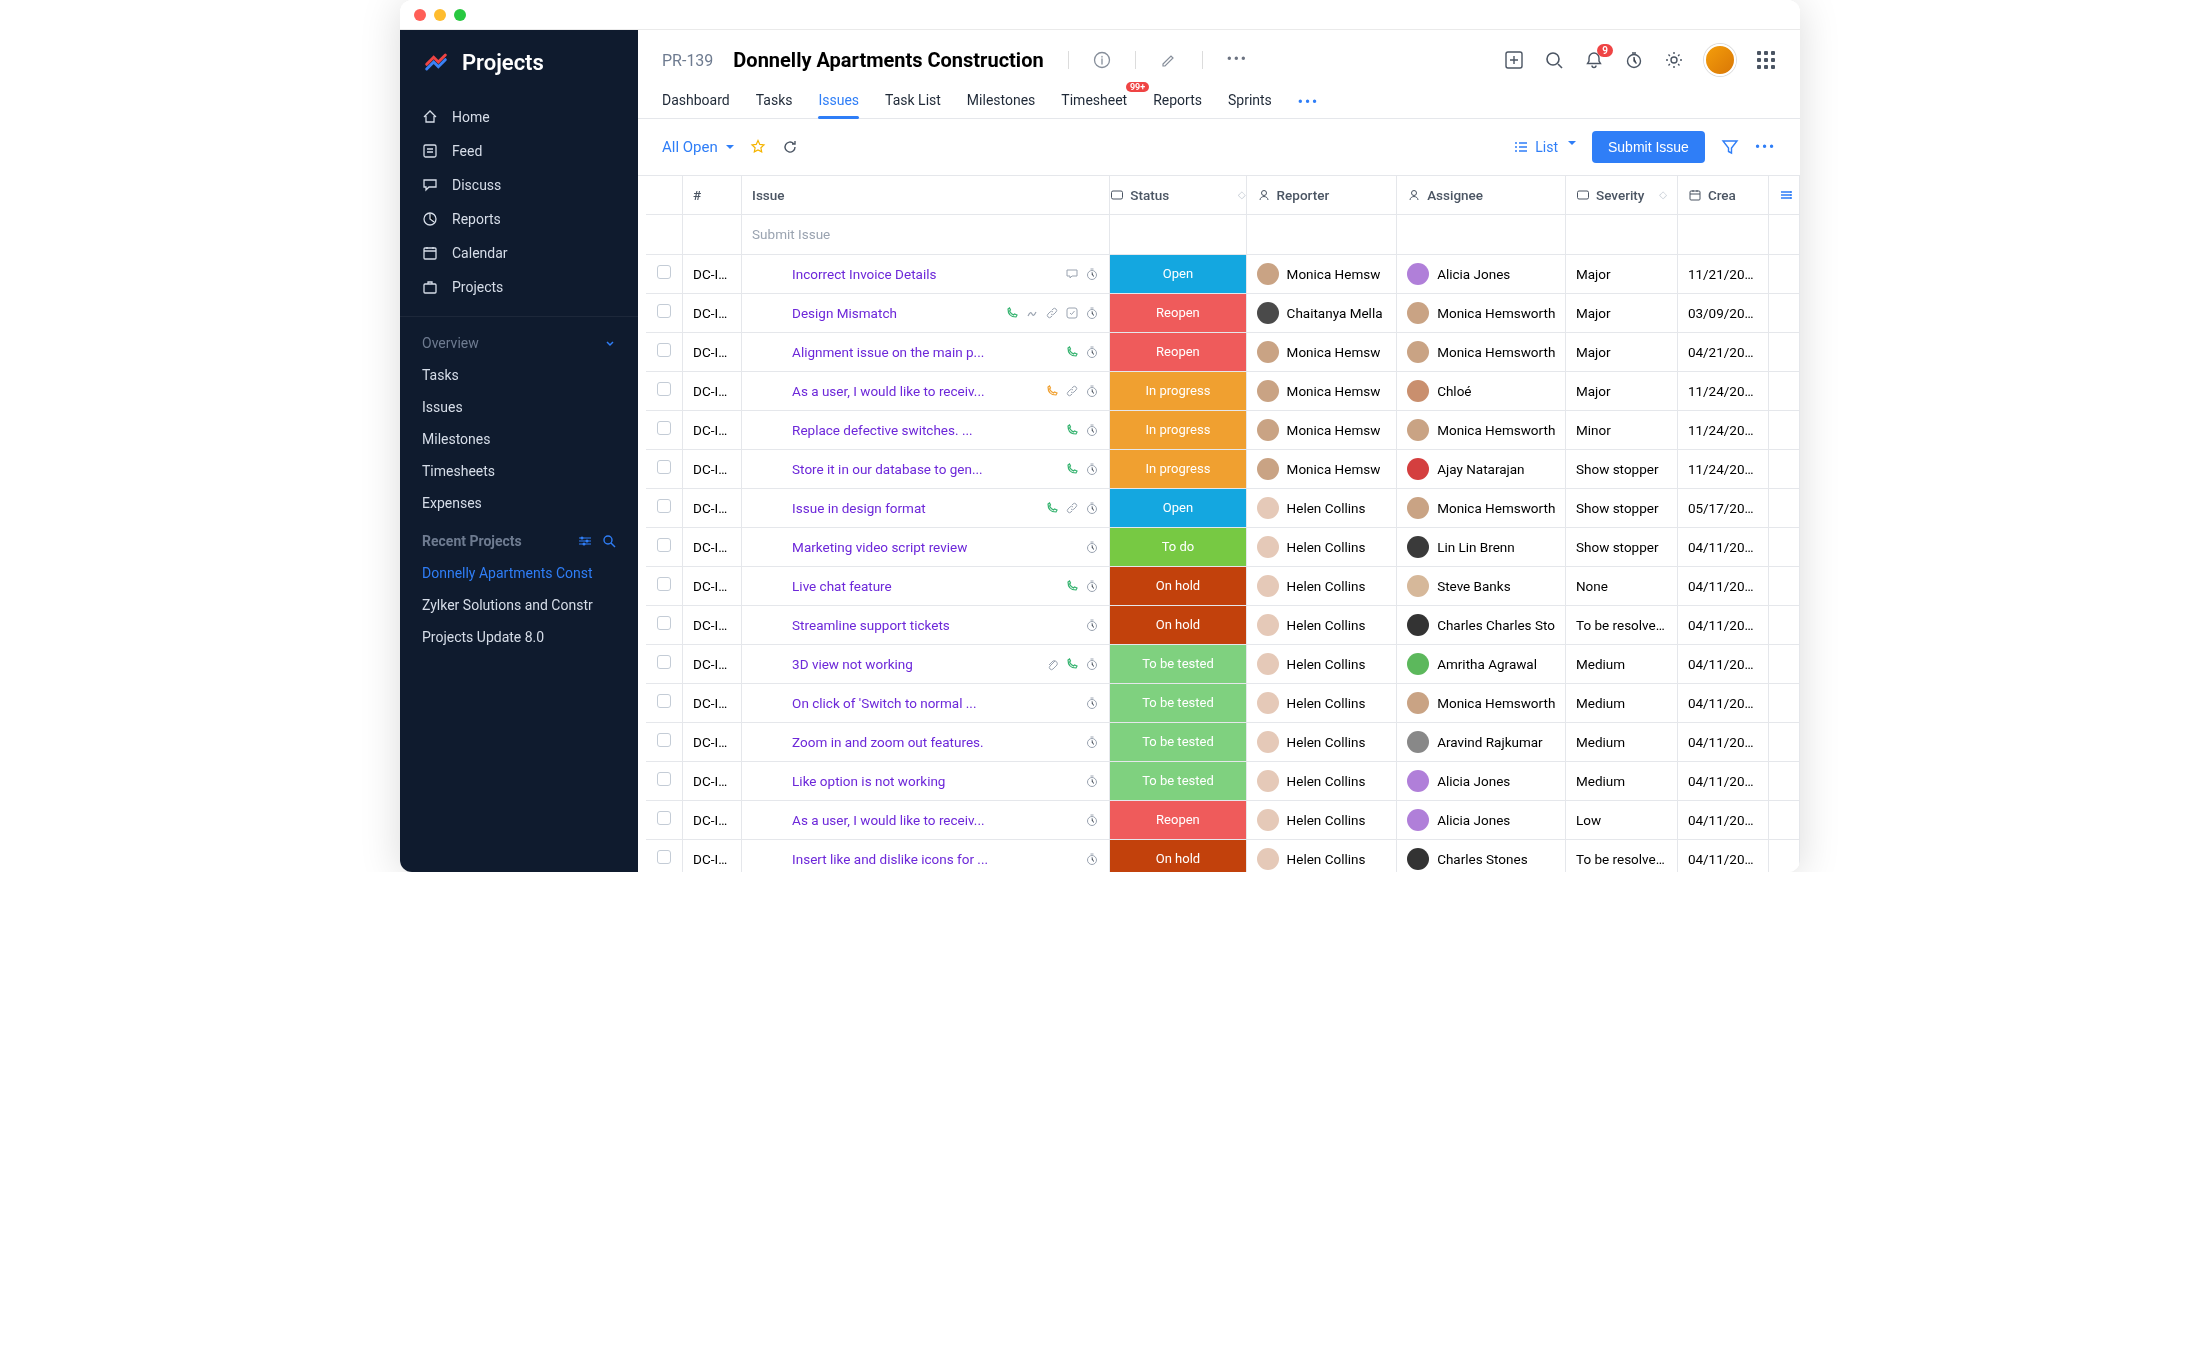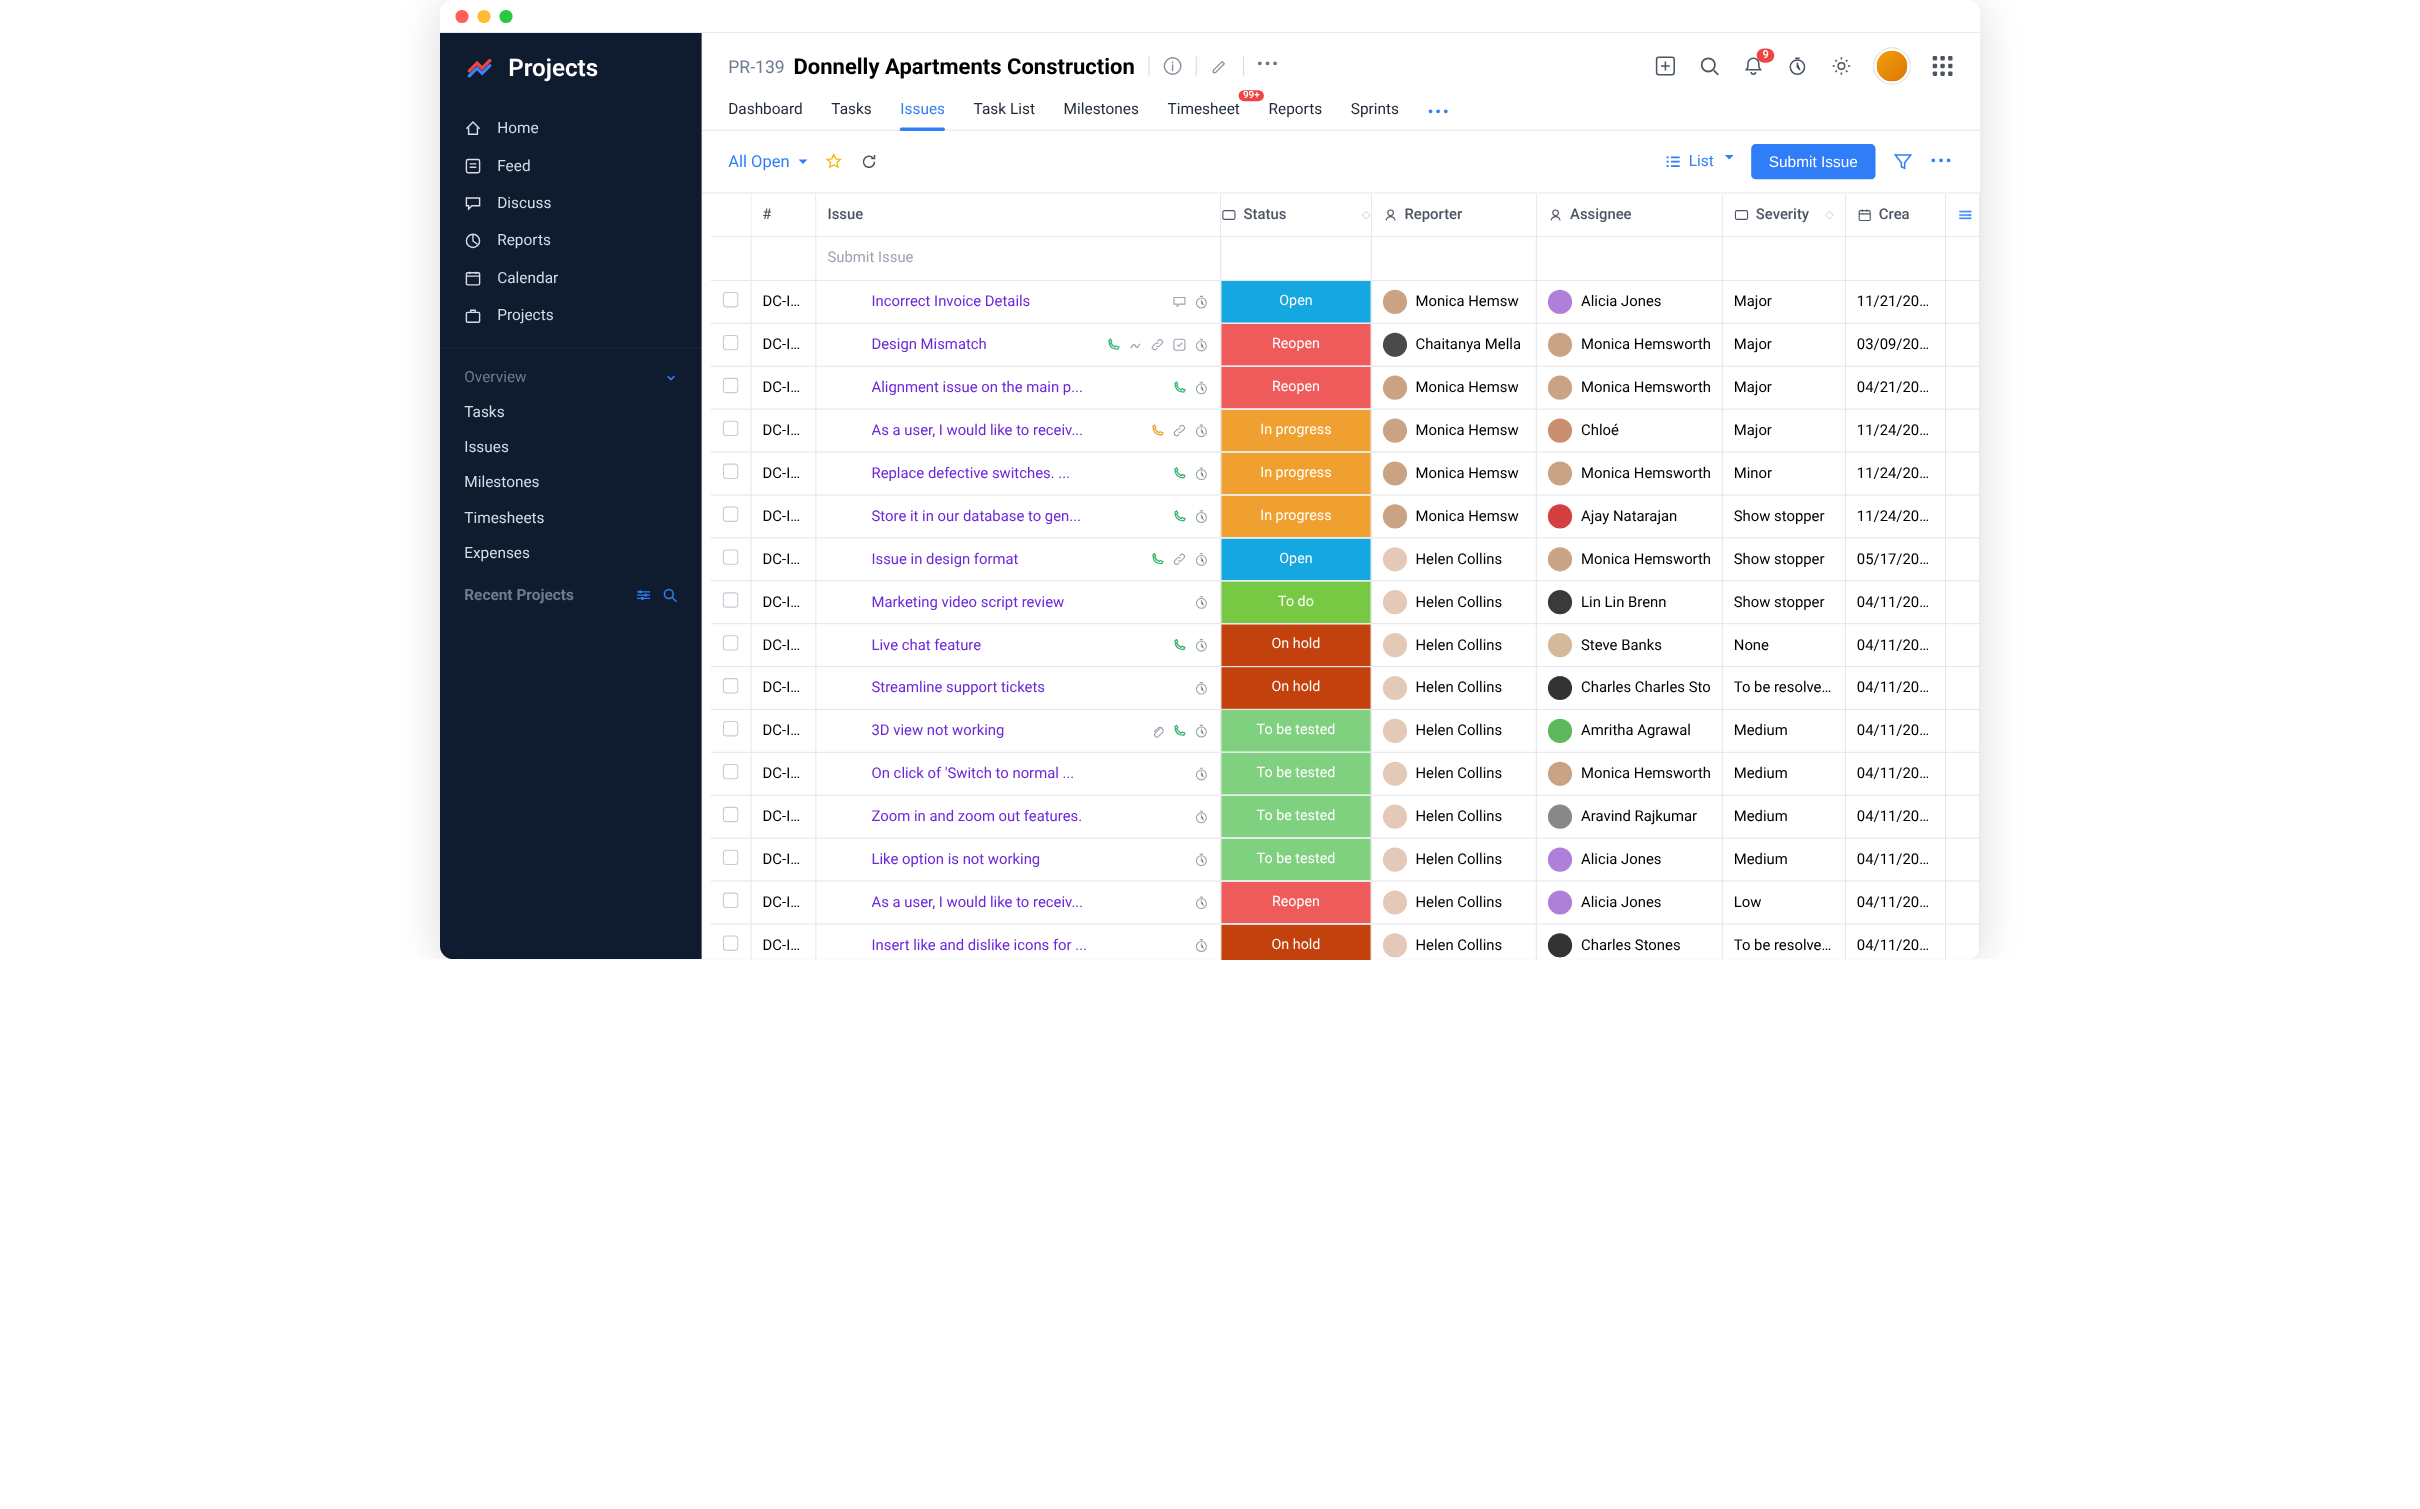--- a/index.html
+++ b/index.html
@@ -22,21 +22,21 @@
 .section-title { display: flex; align-items: center; justify-content: space-between; padding: 12px 22px 8px; color: #6e7b90; font-size: 14px; }
 .sub-nav { list-style: none; }
 .sub-nav li { padding: 8px 22px; cursor: pointer; color: #d6dde8; }
 .recent-head { display: flex; justify-content: space-between; align-items: center; padding: 14px 22px 8px; color: #6e7b90; font-weight: bold; }
 .recent-head .ricons { display: flex; gap: 10px; color: #2f7ef7; }
 .recent-list { list-style: none; }
 .recent-list li { padding: 8px 22px; overflow: hidden; text-overflow: ellipsis; white-space: nowrap; cursor: pointer; color: #d6dde8; }
 .recent-list li.active { color: #2f7ef7; }
 .main { flex: 1; display: flex; flex-direction: column; overflow: hidden; background: #fff; }
 .top-header { display: flex; align-items: center; justify-content: space-between; padding: 14px 24px 0; }
-.title-row { display: flex; align-items: center; gap: 8px; text-align: right; }
+.title-row { display: flex; align-items: center; gap: 20px; text-align: right; }
 .title-row .code { color: #6e7b90; font-size: 16px; }
 .title-row .name { font-size: 20px; font-weight: 700; color: #000; }
 .title-row .sep { width: 1px; height: 18px; background: #dcdcdc; margin: 0 4px; }
 .title-row .tic { width: 18px; height: 18px; color: #868e9a; cursor: pointer; }
 .header-icons { display: flex; align-items: center; gap: 20px; }
 .header-icons .hicon { width: 20px; height: 20px; color: #4b5563; cursor: pointer; position: relative; display: flex; align-items: center; justify-content: center; }
 .badge { position: absolute; top: -6px; right: -9px; background: #ef4444; color: #fff; font-size: 10px; border-radius: 9px; padding: 1px 5px; font-weight: 600; }
 .avatar-img { width: 32px; height: 32px; border-radius: 50%; background: linear-gradient(135deg, #f59e0b, #d97706); border: 2px solid #fff; box-shadow: 0 0 0 1px #ddd; }
 .apps-grid { display: grid; grid-template-columns: repeat(3, 4px); grid-template-rows: repeat(3, 4px); gap: 3px; }
 .apps-grid span { background: #4b5563; border-radius: 1px; }
@@ -194,20 +194,25 @@
               </svg>
             </span>
           <span>
               <svg width="14" height="14" viewBox="0 0 14 14">
                 <circle cx="6" cy="6" r="4" stroke="currentColor" fill="none" stroke-width="1.4"></circle>
                 <path d="M9 9 L13 13" stroke="currentColor" stroke-width="1.4"></path>
               </svg>
             </span>
         </span>
       </div>
+      <ul class="recent-list" id="recent-list">
+          <li class="active">Donnelly Apartments Const</li>
+          <li>Zylker Solutions and Constr</li>
+          <li>Projects Update 8.0</li>
+        </ul>
     </aside>
 
     <main class="main">
       <div class="top-header">
         <div class="title-row">
           <span class="code">PR-139</span>
           <span class="name">Donnelly Apartments Construction</span>
           <span class="sep"></span>
           <span class="tic">
               <svg viewBox="0 0 18 18">

